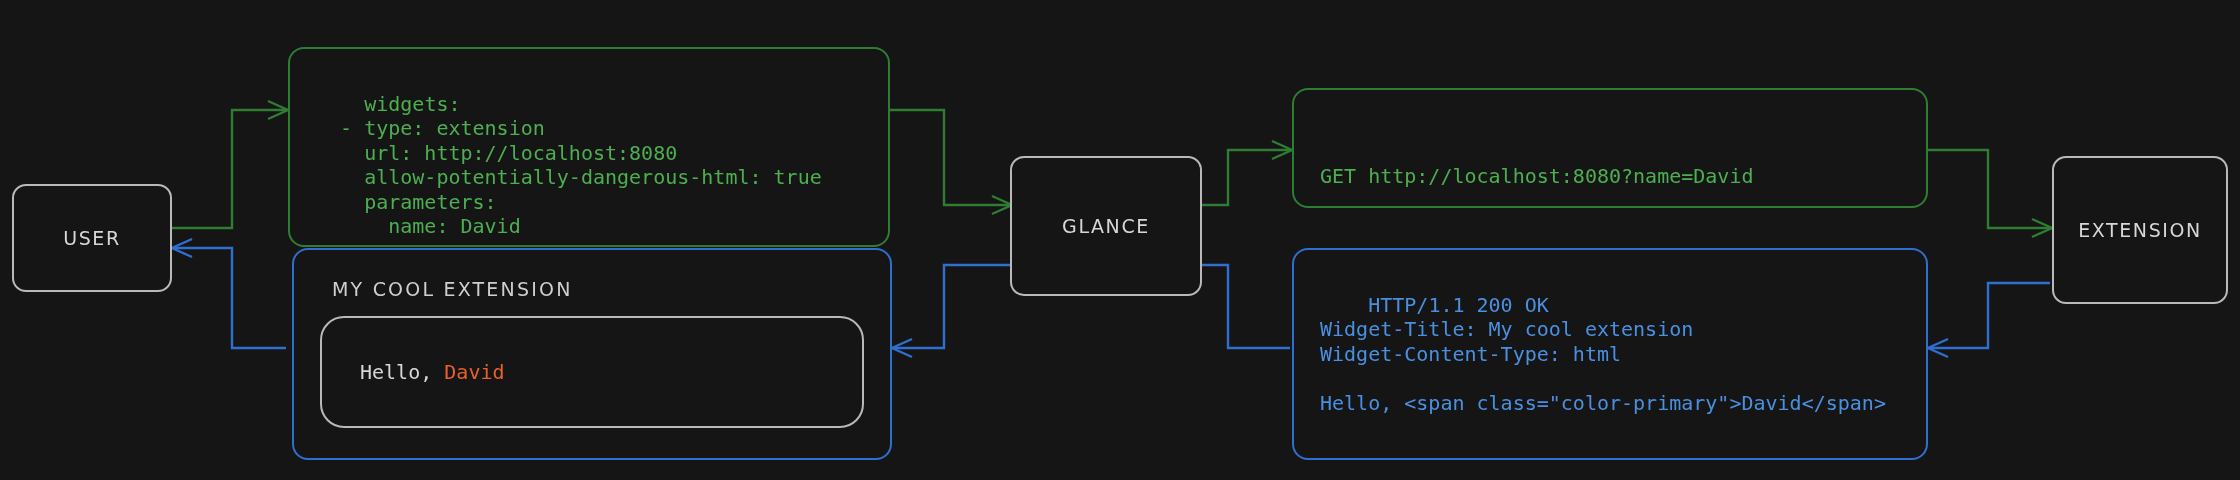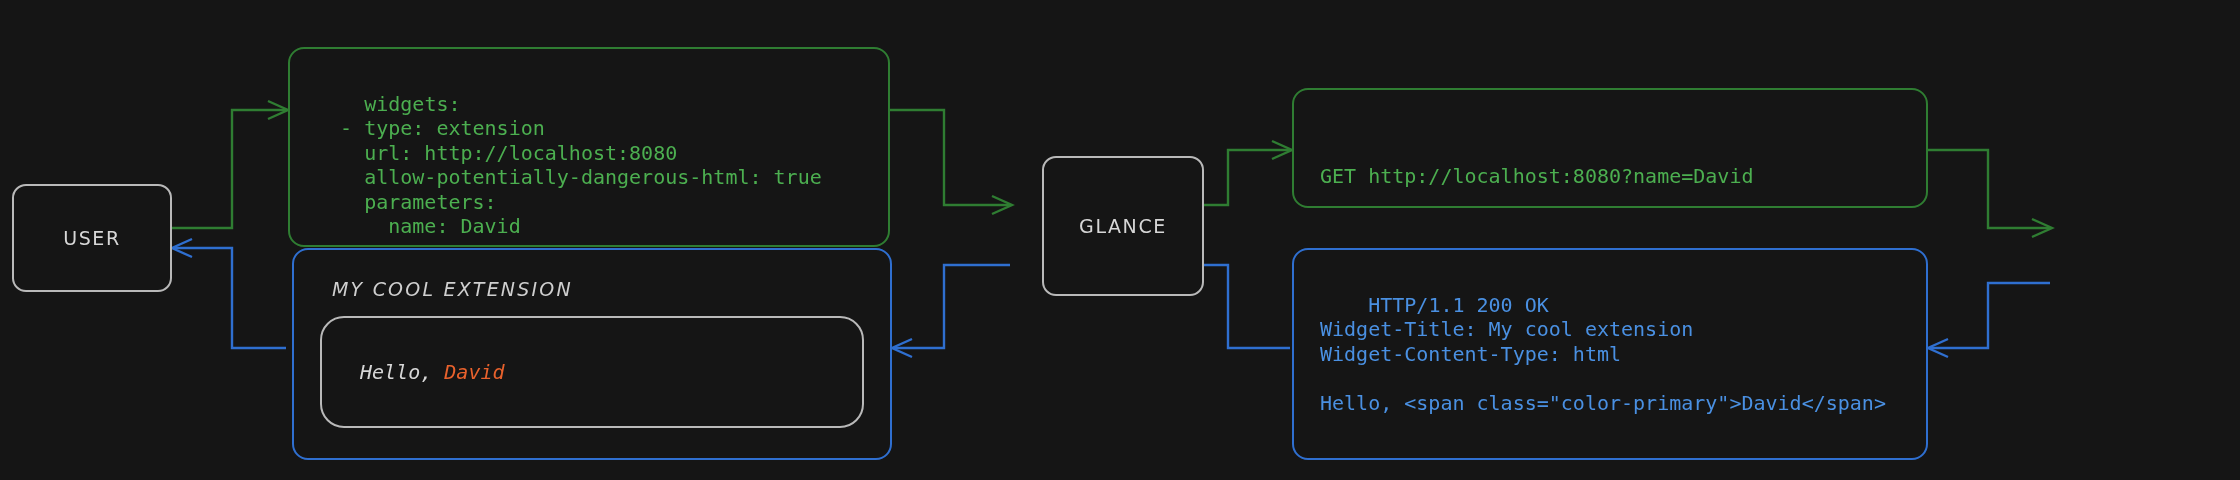--- a/index.html
+++ b/index.html
@@ -76,24 +76,27 @@
 
       <path d="M286 348 L232 348 L232 248 L174 248" stroke="#2f6fd0"></path>
       <path d="M192 239 L172 248 L192 257" stroke="#2f6fd0"></path>
     </g>
   </svg>
 
   <div class="node" style="left:12px;top:184px;width:160px;height:108px;">
     <span>USER</span>
   </div>
 
-  <div class="node" style="left:1010px;top:156px;width:162px;height:140px;margin-left:32px;">
+  <div class="node" style="left:1010px;top:156px;width:192px;height:140px;">
     <span>GLANCE</span>
   </div>
 
+  <div class="node" style="left:2052px;top:156px;width:176px;height:148px;">
+    <span>EXTENSION</span>
+  </div>
 
   <div class="codebox" style="left:288px;top:8px;width:602px;height:200px;margin-top:39px;">
     <span>widgets:
   - type: extension
     url: http://localhost:8080
     allow-potentially-dangerous-html: true
     parameters:
       name: David</span>
   </div>
 
@@ -102,20 +105,20 @@
   </div>
 
   <div class="codebox blue" style="left:1292px;top:248px;width:636px;height:212px;">
     <span>HTTP/1.1 200 OK
 Widget-Title: My cool extension
 Widget-Content-Type: html
 
 Hello, &lt;span class="color-primary"&gt;David&lt;/span&gt;</span>
   </div>
 
-  <div class="widgetbox" style="left:292px;top:248px;width:600px;height:212px;font-style:italic;">
+  <div class="widgetbox" style="left:292px;top:248px;width:600px;height:212px;">
     <div class="widget-title">MY COOL EXTENSION</div>
     <div class="widget-inner">
       <div class="txt" style="margin-left:12px;"><span>Hello, </span><span class="accent">David</span></div>
     </div>
   </div>
 
 </div>
 
 </body></html>

